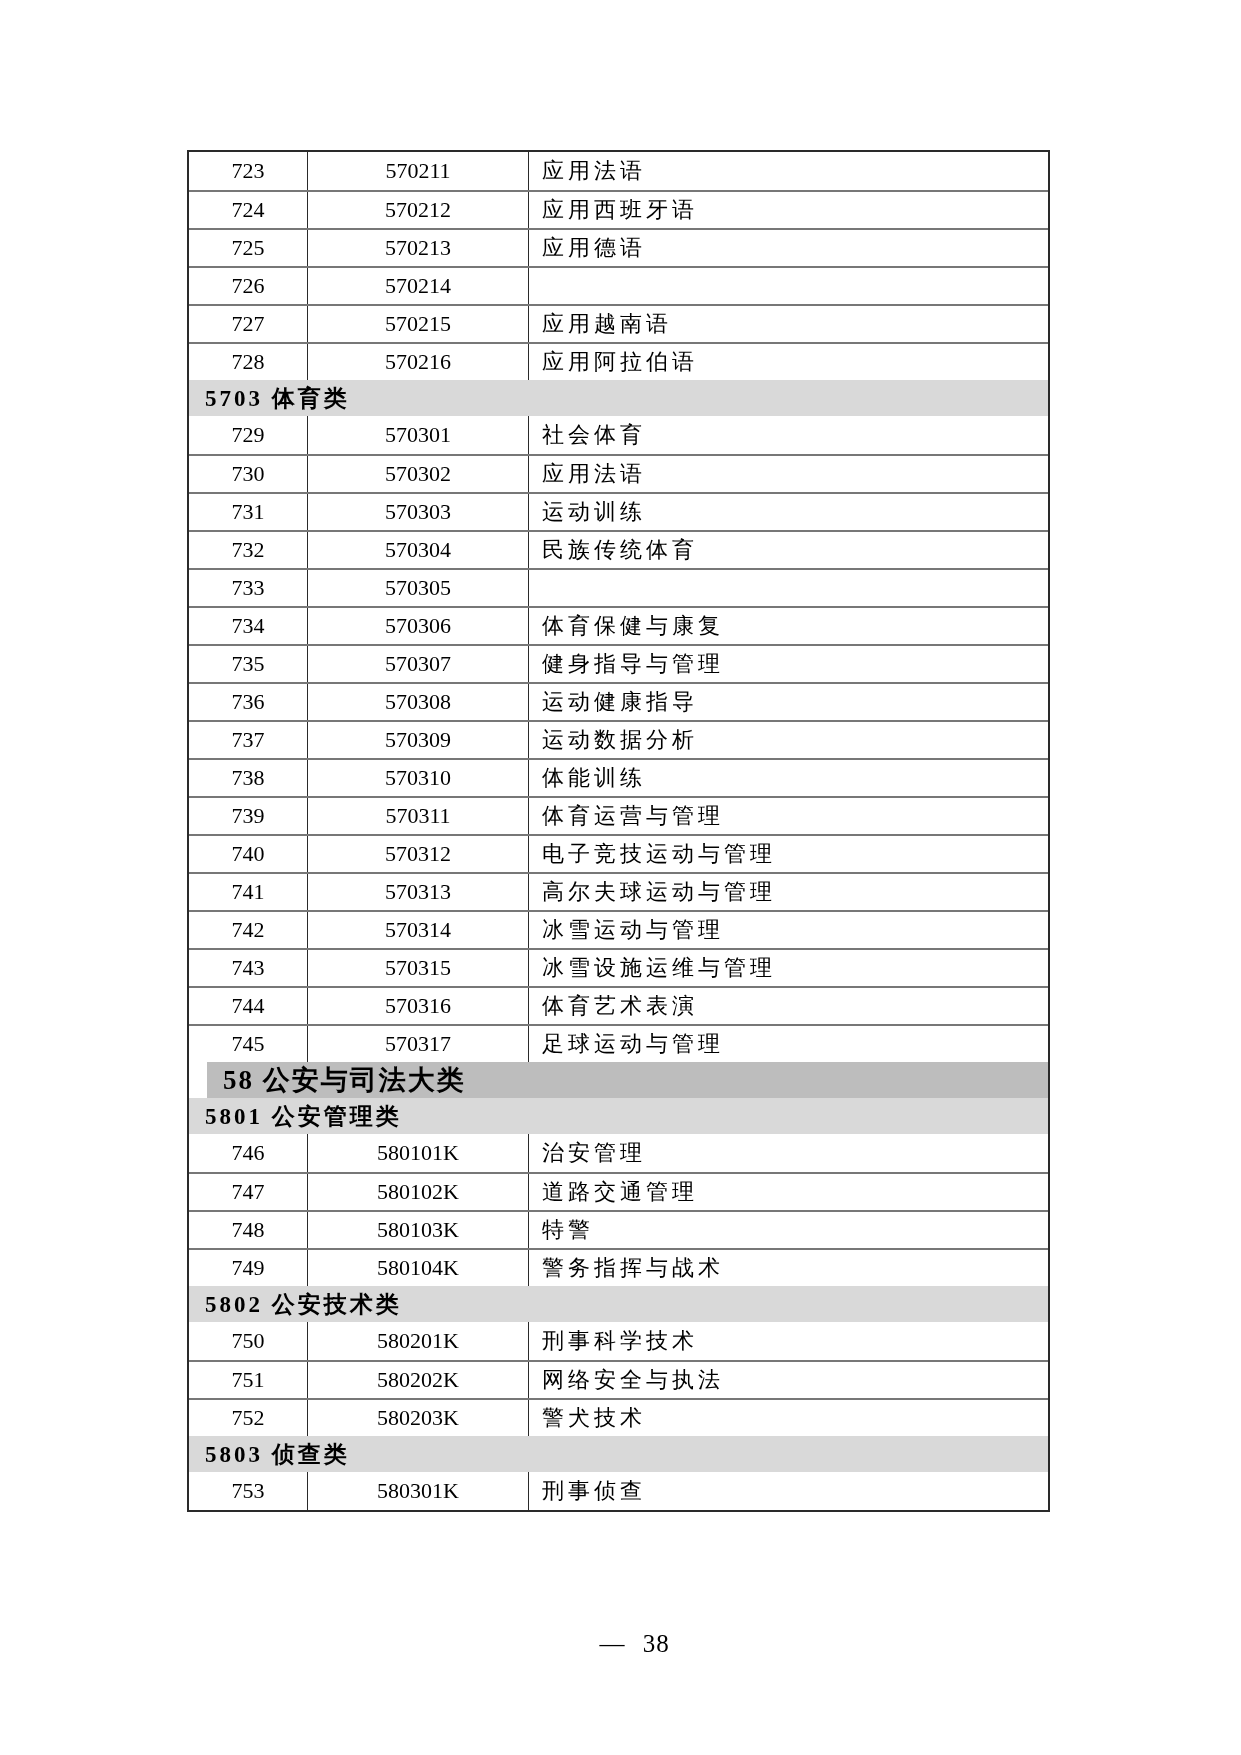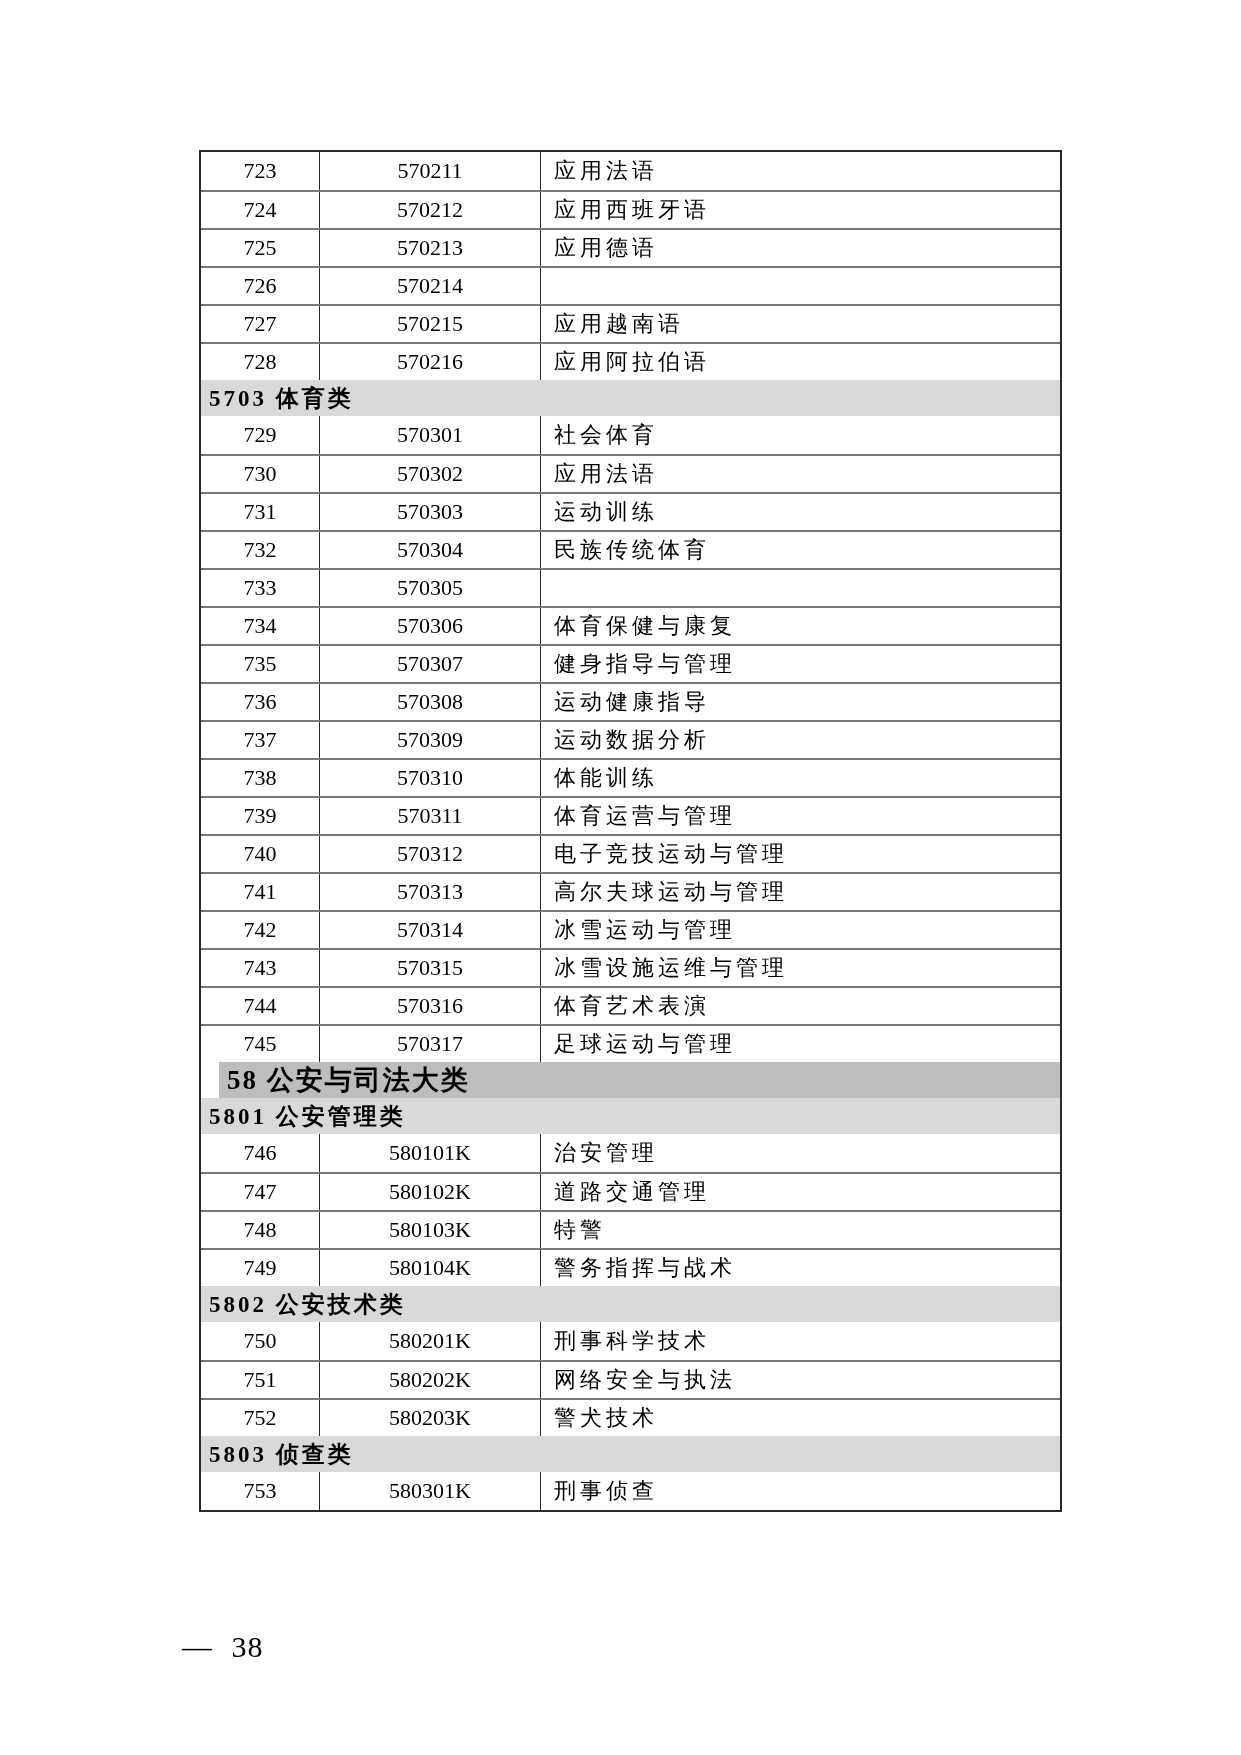--- a/index.html
+++ b/index.html
@@ -20,21 +20,21 @@
   .page{
     position:relative;
     width:1241px;
     height:1755px;
     background:var(--page-bg);
     margin:0 auto;
     overflow:hidden;
   }
   .majors-table{
     position:absolute;
-    left:199px;
+    left:187px;
     top:150px;
     width:863px;
     border:2px solid var(--border-dark);
     background:var(--page-bg);
   }
   .row{
     display:grid;
     grid-template-columns:119px 221px 1fr;
   }
   .row + .row{
@@ -63,38 +63,38 @@
     background:var(--subheader-bg);
   }
   .header-row.major{
     background:var(--major-header-bg);
     margin-left:18px;
   }
   .header-label{
     display:flex;
     align-items:center;
     height:100%;
-    padding-left:8px;
+    padding-left:16px;
     font-weight:bold;
     font-size:23px;
     letter-spacing:3px;
     white-space:nowrap;
     text-align:center;
   }
   .major .header-label{
     font-size:27px;
     letter-spacing:2px;
   }
   .page-footer{
     position:absolute;
-    left:182px;
+    left:203px;
     top:1630px;
     width:863px;
-    text-align:left;
-    font-size:30px;
+    text-align:center;
+    font-size:25px;
     word-spacing:10px;
     letter-spacing:1px;
   }
 </style>
 </head>
 <body>
 
 <div class="page">
   <div class="majors-table">
       <div class="row data-row">

